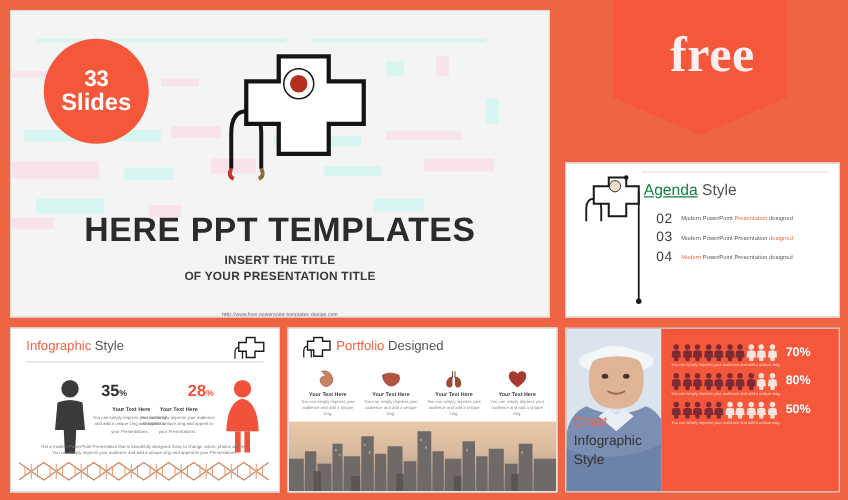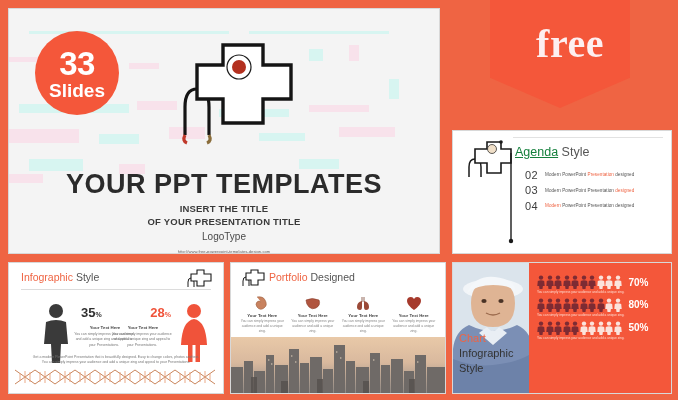--- a/index.html
+++ b/index.html
@@ -15,21 +15,21 @@
 
   
   #hero{left:8px;top:8px;width:430px;height:244px;background:#f4f4f4;}
   .glitch{position:absolute;inset:0;overflow:hidden;pointer-events:none;}
   .gl{position:absolute;height:3px;opacity:.55;}
   .badge{
     position:absolute;left:26px;top:22px;width:84px;height:84px;border-radius:50%;
     background:#f4573a;color:#fff;display:flex;flex-direction:column;
     align-items:center;justify-content:center;line-height:1;
   }
-  .badge .n{font-size:33px;font-weight:bold;letter-spacing:-.5px;}
+  .badge .n{font-size:18px;font-weight:bold;letter-spacing:-.5px;}
   .badge .s{font-size:19px;font-weight:bold;margin-top:1px;}
   .hero-art{position:absolute;left:150px;top:28px;width:170px;height:120px;}
   .hero-title{position:absolute;left:0;right:0;top:160px;text-align:center;
     font-size:27px;font-weight:bold;color:#2b2b2b;letter-spacing:.5px;}
   .hero-sub{position:absolute;left:0;right:0;top:194px;text-align:center;
     font-size:9.5px;font-weight:bold;color:#3a3a3a;line-height:1.35;letter-spacing:.2px;}
   .hero-logo{position:absolute;left:0;right:0;top:222px;text-align:center;
     font-size:10px;color:#4a4a4a;}
   .hero-url{position:absolute;left:0;right:0;top:240px;text-align:center;
     font-size:4px;color:#5d5d5d;text-decoration:underline;letter-spacing:.1px;}
@@ -134,26 +134,25 @@
     <svg viewBox="0 0 170 120" width="170" height="120">
       <path d="M26 98 L26 70 Q26 52 38 52 Q50 52 50 70 L50 98" fill="none" stroke="#141414" stroke-width="3.2"></path>
       <path d="M26 98 q-3 6 2 8" fill="none" stroke="#c0392b" stroke-width="3.2"></path>
       <path d="M50 98 q3 6 -2 8" fill="none" stroke="#8a6d3b" stroke-width="3.2"></path>
       <path d="M38 52 L38 28 L64 28 L64 8 L104 8 L104 28 L132 28 L132 62 L104 62 L104 86 L64 86 L64 62 L38 62 Z" fill="#ffffff" stroke="#141414" stroke-width="3.4" stroke-linejoin="miter"></path>
       <circle cx="80" cy="30" r="12" fill="#ffffff" stroke="#1a1a1a" stroke-width="1.2"></circle>
       <circle cx="80" cy="30" r="7" fill="#b3301f"></circle>
     </svg>
   </div>
 
-  <div class="hero-title">YOUR PPT TEMPLATES</div>
+  <div class="hero-title">HERE PPT TEMPLATES</div>
   <div class="hero-sub">
     <span>INSERT THE TITLE</span><br>
     <span>OF YOUR PRESENTATION TITLE</span>
   </div>
-  <div class="hero-logo">LogoType</div>
   <div class="hero-url">http://www.free-powerpoint-templates-design.com</div>
 </div>
 
 <div id="ribbon">
   <span>free</span>
 </div>
 
 <div class="slide" id="agenda">
   <div class="ag-top"></div>
   <div class="ag-icon">

